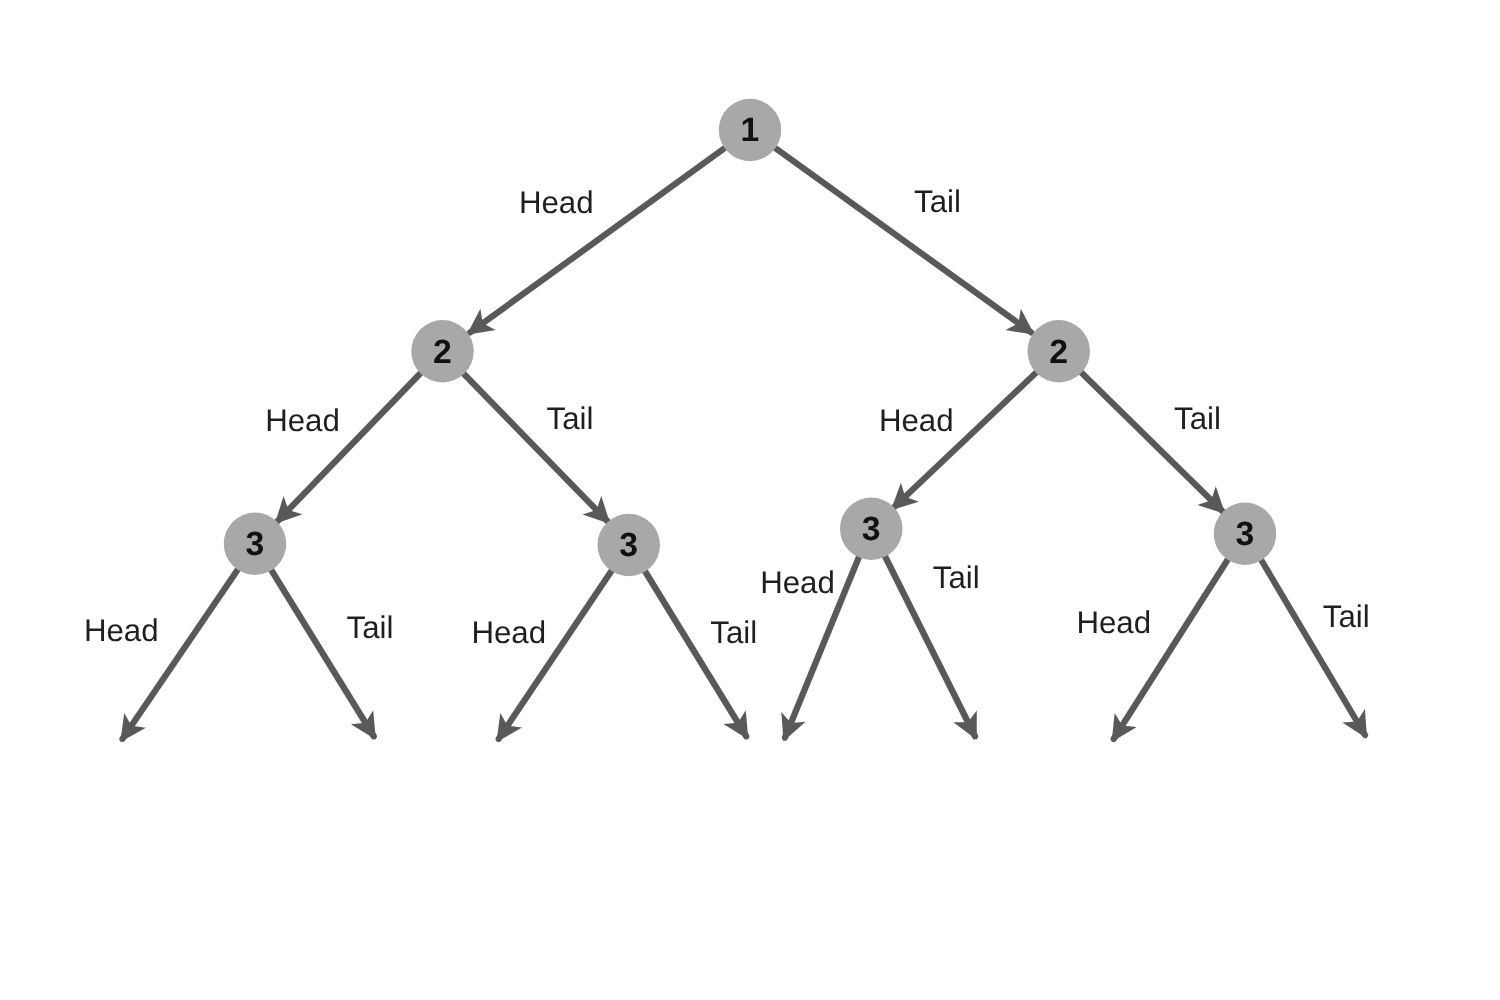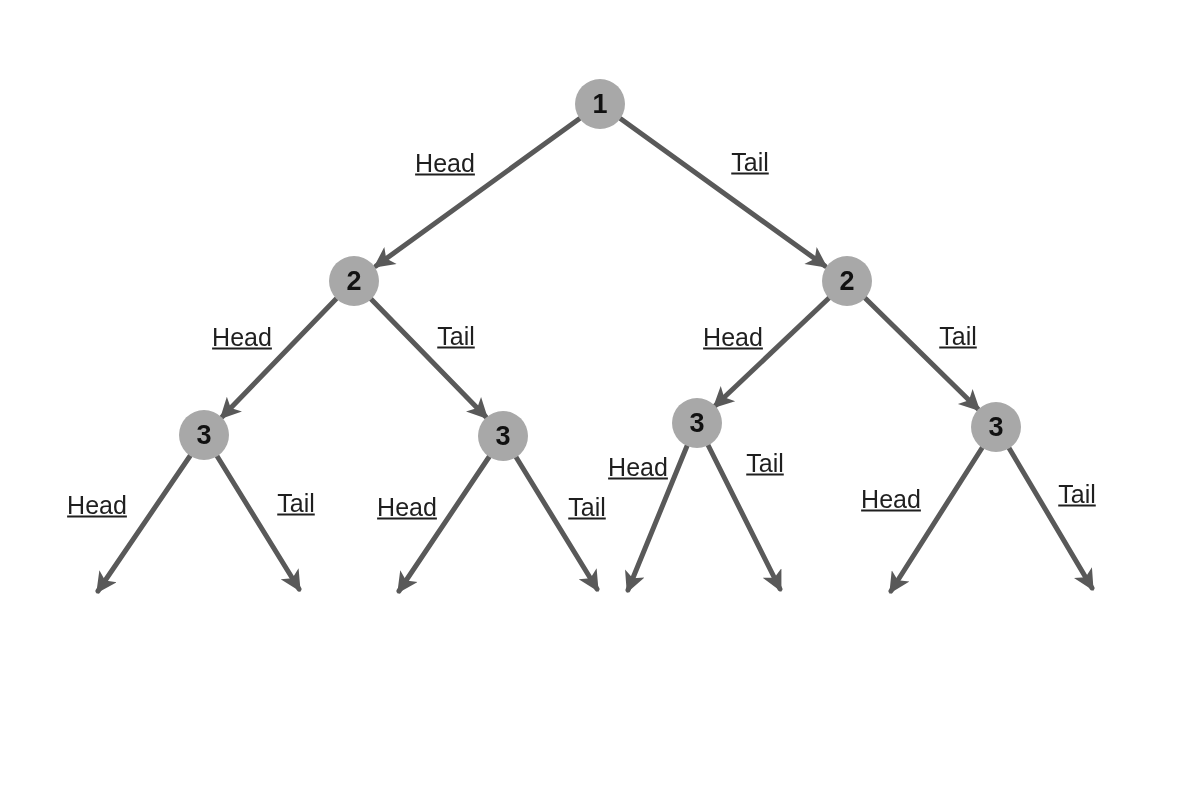--- a/index.html
+++ b/index.html
@@ -28,21 +28,20 @@
     text-align: center;
     user-select: none;
   }
   .edge-label {
     position: absolute;
     transform: translate(-50%, -50%);
     color: #1f1f1f;
     font-size: 25px;
     white-space: nowrap;
     user-select: none;
-    text-decoration: underline;
   }
 </style>
 </head>
 <body>
 
 <div class="canvas">
 
   <svg class="edges-layer" width="1200" height="800" viewBox="0 0 1200 800" xmlns="http://www.w3.org/2000/svg">
     <defs>
       <marker id="arrow" markerUnits="strokeWidth" markerWidth="4.6" markerHeight="4.2" viewBox="0 0 10 10" refX="8.5" refY="5" orient="auto">

